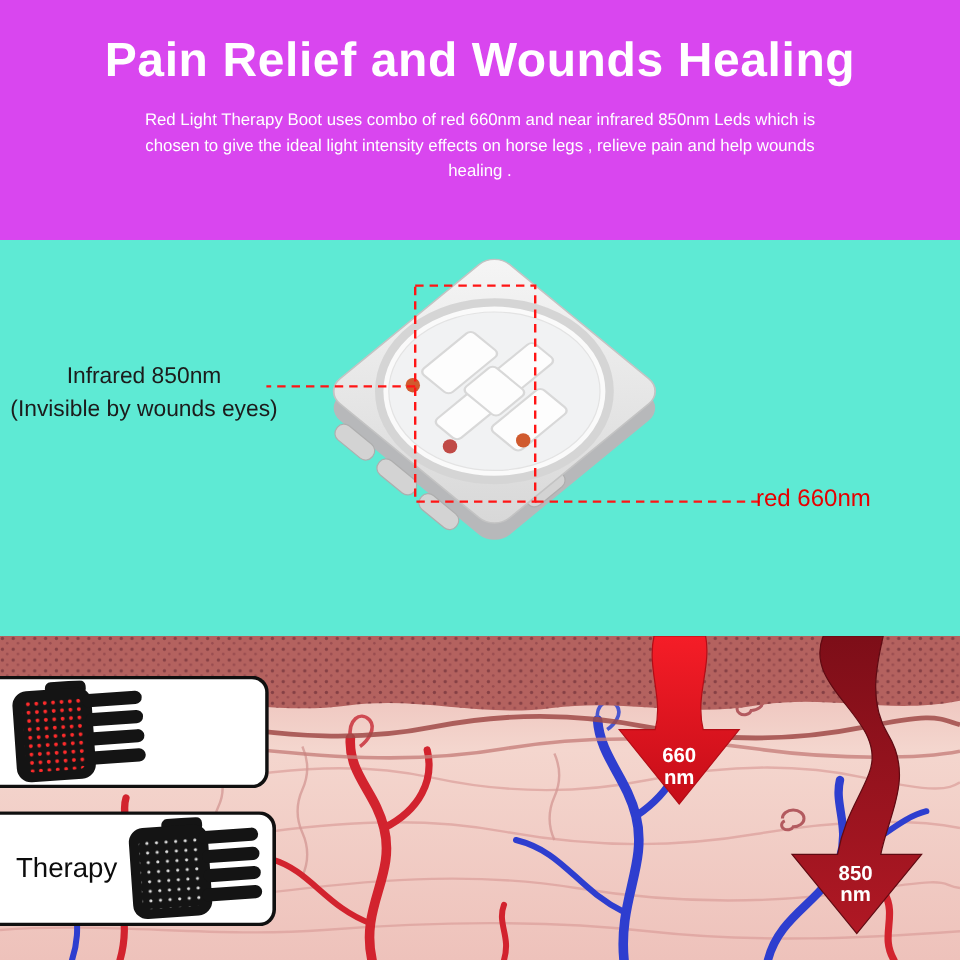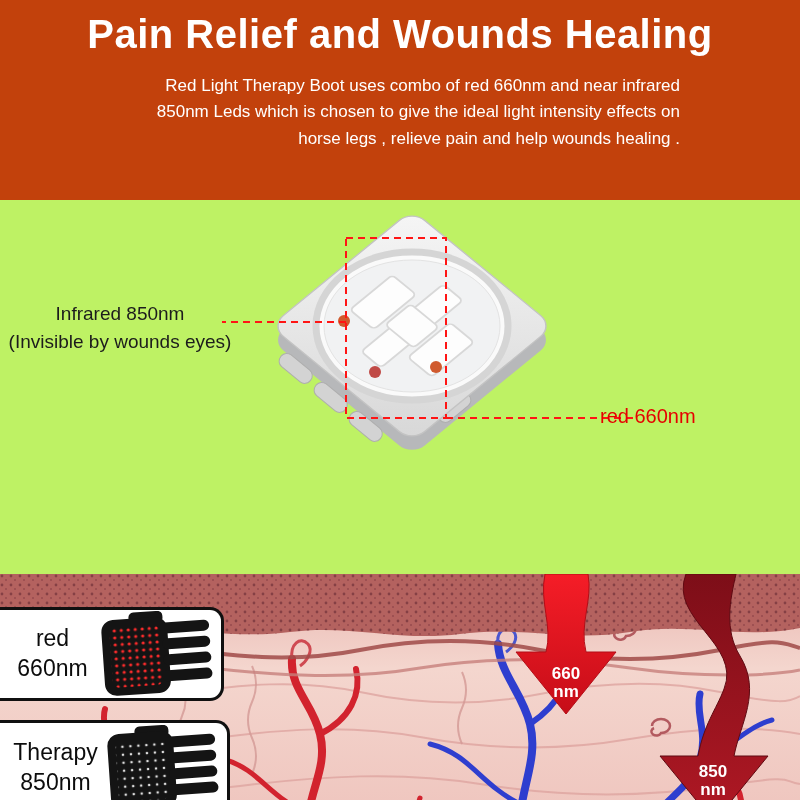--- a/index.html
+++ b/index.html
@@ -1,28 +1,28 @@
 <!DOCTYPE html>
 <html><head>
 <meta charset="utf-8">
 <style>
   html,body{margin:0;padding:0;}
   body{width:800px;font-family:"Liberation Sans",sans-serif;-webkit-font-smoothing:antialiased;}
   .page{position:relative;width:800px;height:800px;overflow:hidden;background:#fff;}
 
   
-  .hero{position:relative;width:800px;height:200px;background:#c2410c;text-align:center;box-sizing:border-box;padding-top:12px;}
+  .hero{position:relative;width:800px;height:200px;background:#d946ef;text-align:center;box-sizing:border-box;padding-top:28px;}
   .hero h1{margin:0 0 16px 0;color:#ffffff;font-size:40px;font-weight:bold;letter-spacing:0.5px;}
-  .hero p{margin:0 auto;width:560px;color:#ffffff;font-size:17px;line-height:1.55;text-align:right;}
+  .hero p{margin:0 auto;width:560px;color:#ffffff;font-size:14px;line-height:1.55;}
 
   
-  .chip-section{position:relative;width:800px;height:374px;background:#bef264;}
+  .chip-section{position:relative;width:800px;height:330px;background:#5eead4;}
   .chip-svg{position:absolute;left:0;top:0;}
   .label-left{position:absolute;left:0;top:100px;width:240px;text-align:center;font-size:19px;line-height:1.45;color:#1c1c1c;}
-  .label-right{position:absolute;left:600px;top:205px;font-size:20px;color:#e60000;}
+  .label-right{position:absolute;left:630px;top:205px;font-size:20px;color:#e60000;}
 
   
   .tissue-section{position:relative;width:800px;height:270px;overflow:hidden;}
   .tissue-svg{position:absolute;left:0;top:0;}
   .legend-box{position:absolute;left:0;background:#ffffff;border:3px solid #101010;border-left:none;border-radius:0 14px 14px 0;display:flex;align-items:center;gap:2px;box-sizing:border-box;padding:3px 6px 3px 8px;}
   .legend-box.red{top:33px;width:224px;height:94px;}
   .legend-box.ir{top:146px;width:230px;height:96px;}
   .legend-text{flex:1;text-align:center;font-size:23px;line-height:1.3;color:#0c0c0c;}
   .defs-holder{position:absolute;width:0;height:0;}
 </style>
@@ -170,41 +170,36 @@
       </g>
 
       <g>
         <path d="M686,0 C668,45 742,70 724,115 C716,136 704,150 698,182 L660,182 L714,248 L768,182 L734,182 C740,150 762,118 740,82 C724,56 730,26 736,0 Z" fill="url(#a850)" stroke="#5f0a12" stroke-width="1"></path>
         <text x="713" y="203" text-anchor="middle" font-size="17" font-weight="bold" fill="#ffffff" font-family="Liberation Sans, sans-serif">850</text>
         <text x="713" y="221" text-anchor="middle" font-size="17" font-weight="bold" fill="#ffffff" font-family="Liberation Sans, sans-serif">nm</text>
       </g>
     </svg>
 
     <div class="legend-box red">
-      <div class="legend-text">
-        <div>red</div>
-        <div>660nm</div>
-      </div>
       <svg width="116" height="86" viewBox="0 0 116 86">
         <g transform="rotate(-4 58 43)">
           <rect x="32" y="0" width="34" height="12" rx="5" fill="#141414"></rect>
           <rect x="4" y="6" width="66" height="76" rx="12" fill="#141414"></rect>
           <rect x="12" y="14" width="50" height="60" rx="6" fill="url(#redDots)"></rect>
           <rect x="62" y="12" width="50" height="11" rx="5.5" fill="#141414"></rect>
           <rect x="64" y="28" width="48" height="11" rx="5.5" fill="#141414"></rect>
           <rect x="64" y="44" width="48" height="11" rx="5.5" fill="#141414"></rect>
           <rect x="62" y="60" width="50" height="11" rx="5.5" fill="#141414"></rect>
         </g>
       </svg>
     </div>
 
     <div class="legend-box ir">
       <div class="legend-text">
         <div>Therapy</div>
-        <div>850nm</div>
       </div>
       <svg width="116" height="86" viewBox="0 0 116 86">
         <g transform="rotate(-4 58 43)">
           <rect x="32" y="0" width="34" height="12" rx="5" fill="#141414"></rect>
           <rect x="4" y="6" width="66" height="76" rx="12" fill="#141414"></rect>
           <rect x="12" y="14" width="50" height="60" rx="6" fill="url(#whiteDots)"></rect>
           <rect x="62" y="12" width="50" height="11" rx="5.5" fill="#141414"></rect>
           <rect x="64" y="28" width="48" height="11" rx="5.5" fill="#141414"></rect>
           <rect x="64" y="44" width="48" height="11" rx="5.5" fill="#141414"></rect>
           <rect x="62" y="60" width="50" height="11" rx="5.5" fill="#141414"></rect>

